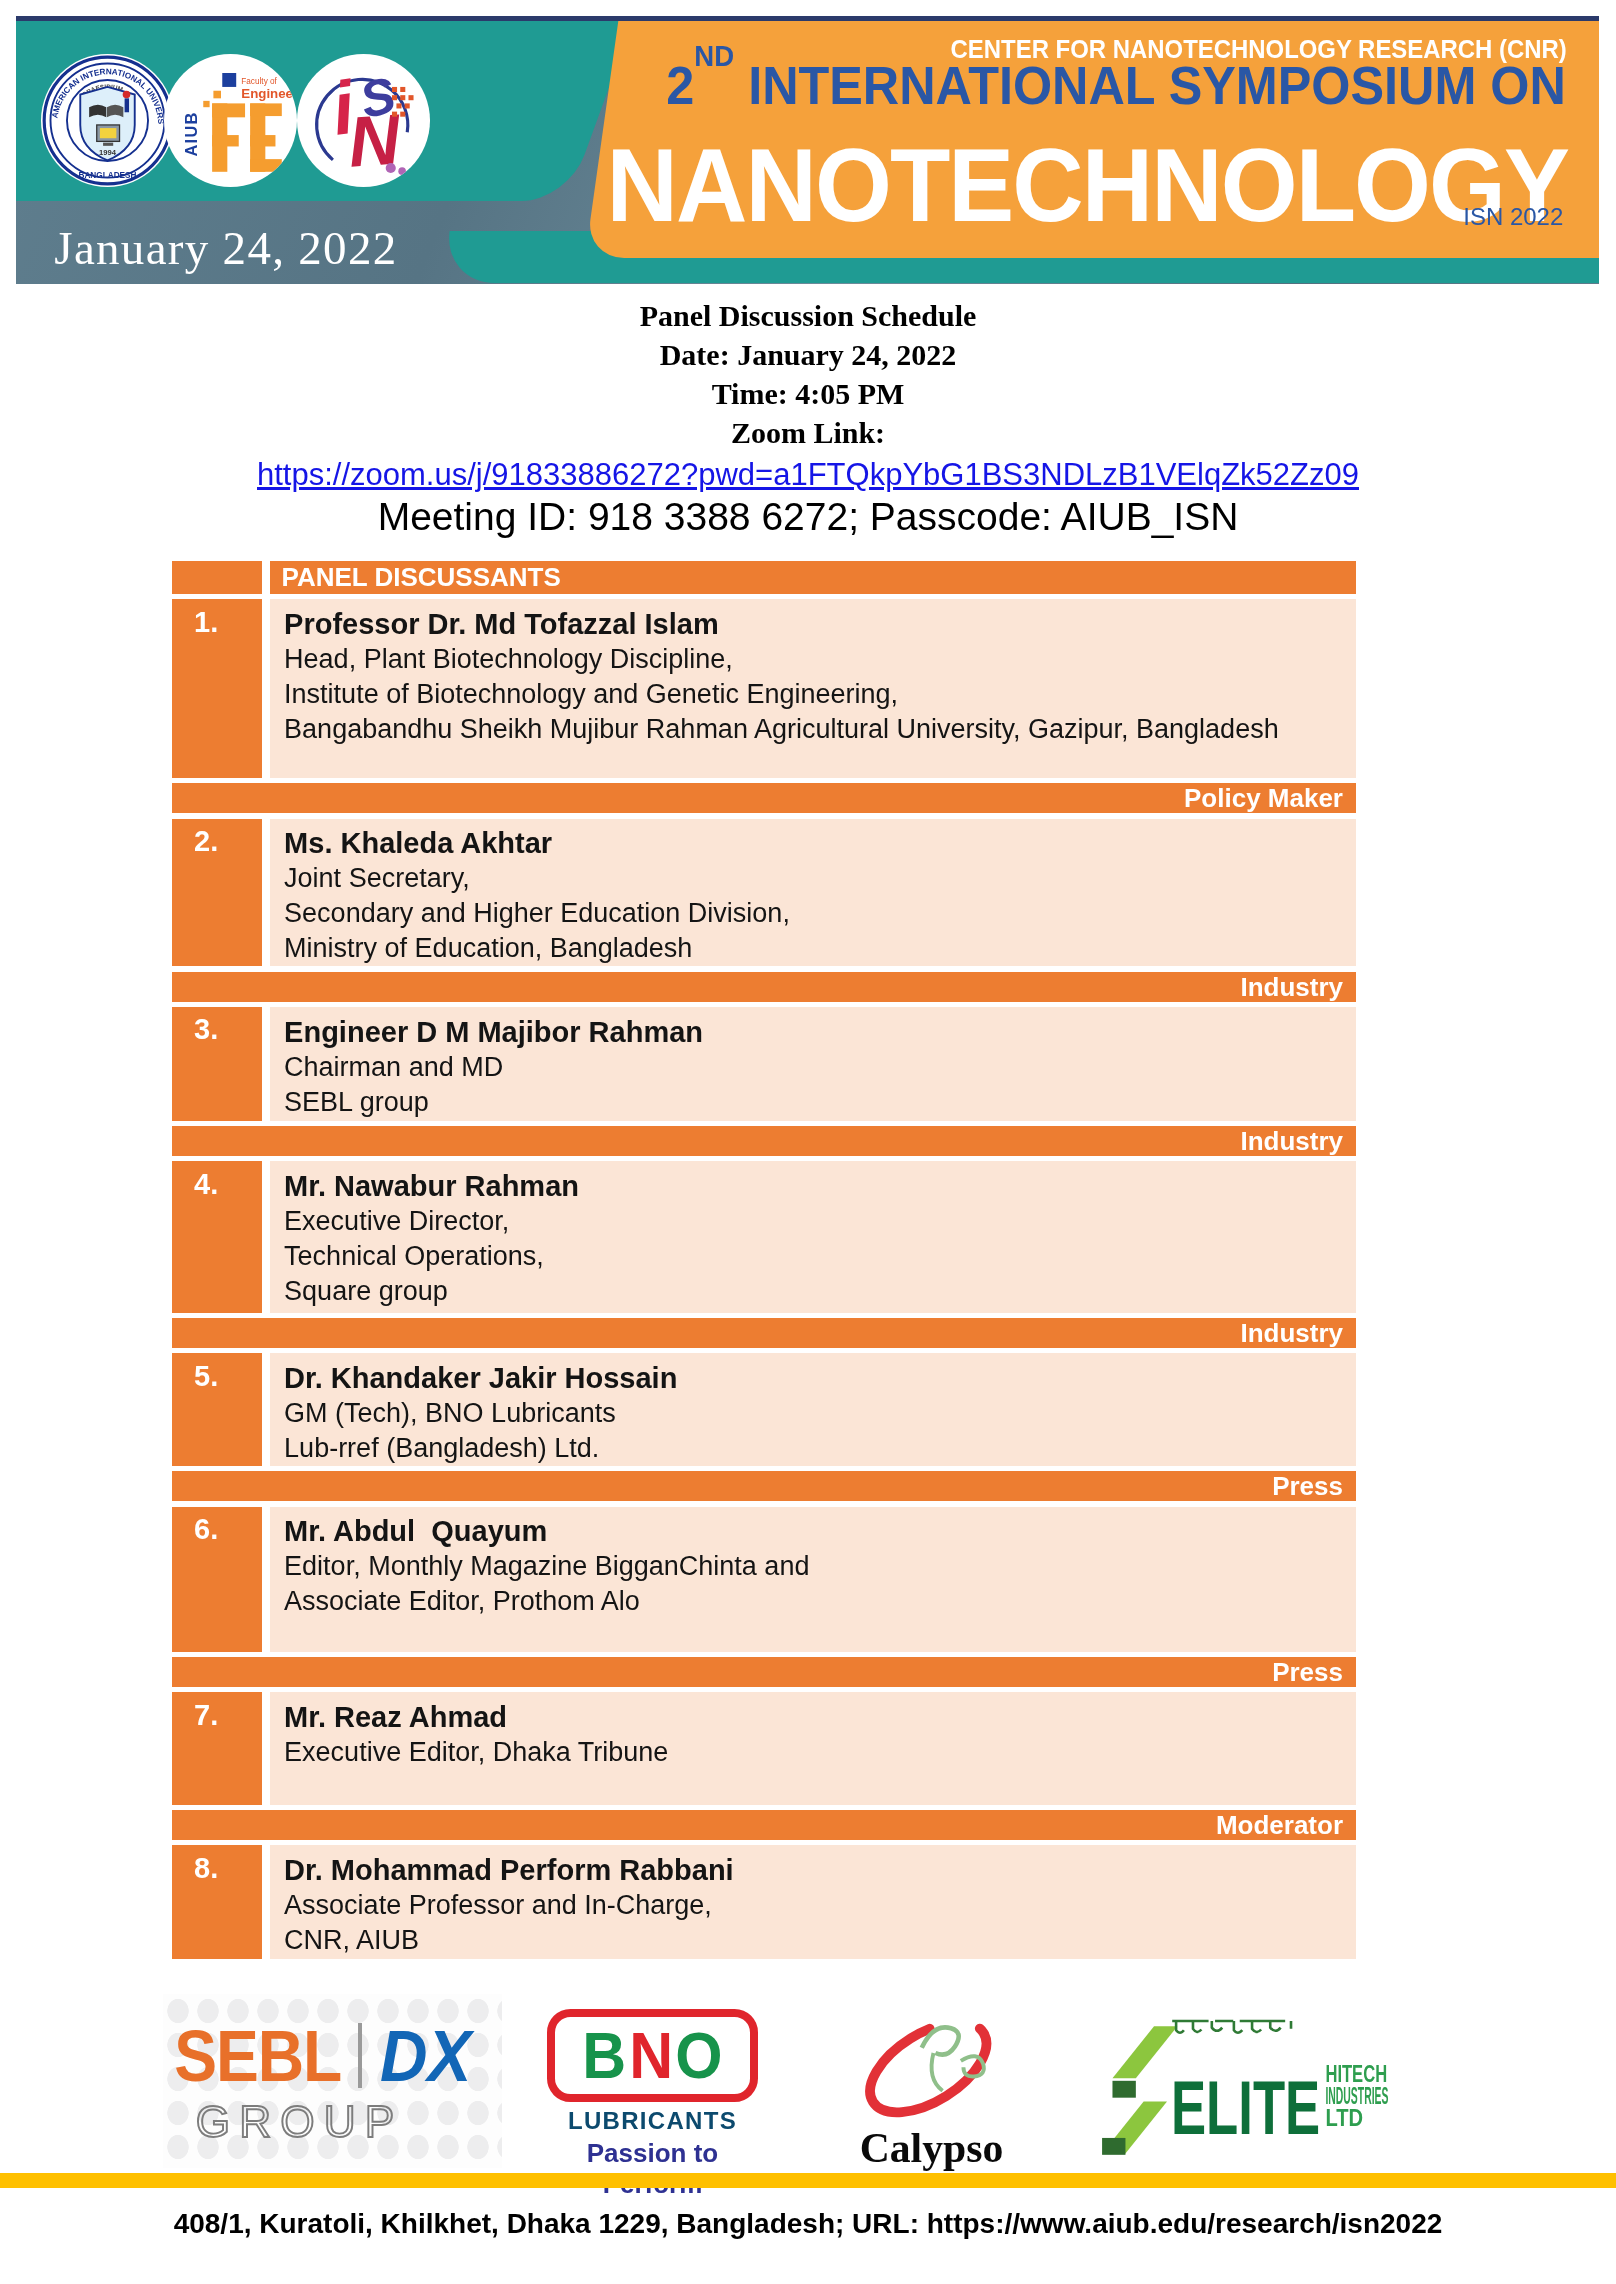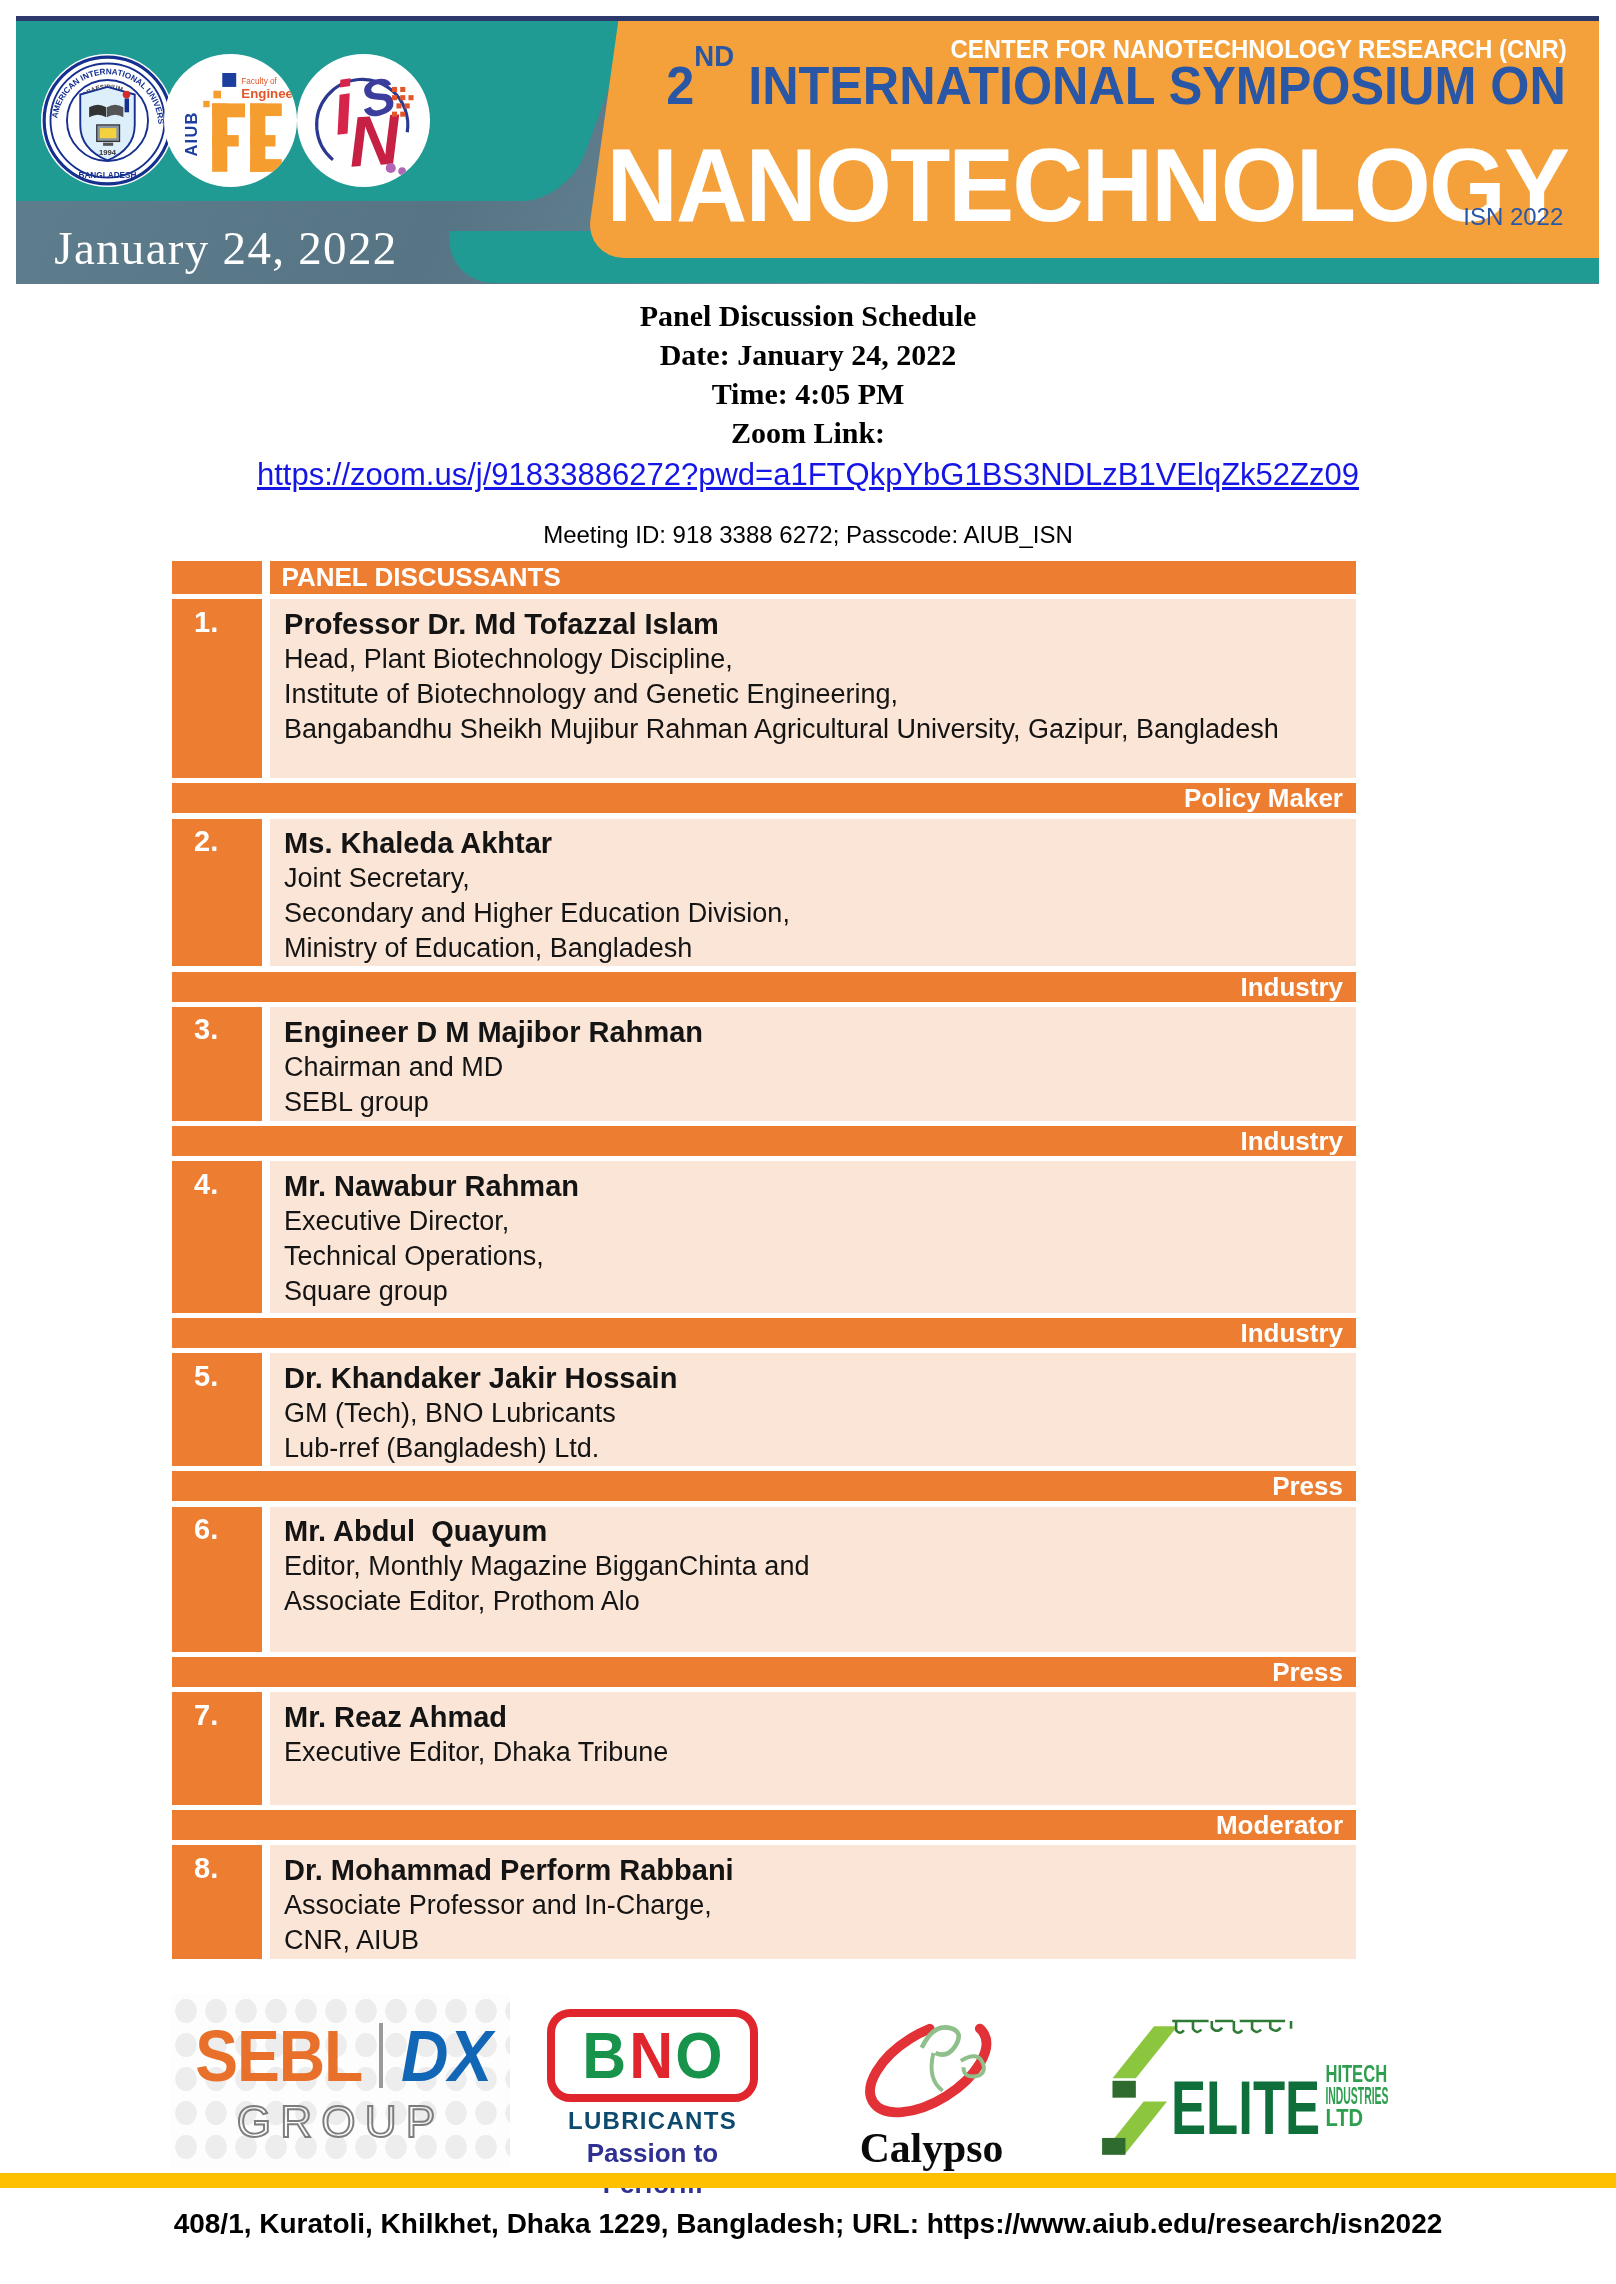--- a/index.html
+++ b/index.html
@@ -30,43 +30,43 @@
     letter-spacing:-2px;transform:scaleX(.95);transform-origin:right;white-space:nowrap;}
   .isn-label{position:absolute;top:187px;right:36px;z-index:5;color:var(--banner-blue,#2a57a5);font-weight:400;font-size:24px;}
   .banner-date{position:absolute;left:38px;bottom:9px;z-index:5;color:#fff;font-family:"Liberation Serif",serif;
     font-size:47px;letter-spacing:1.3px;}
 
   
   .sched{position:absolute;top:296px;left:0;width:100%;text-align:center;color:#000;}
   .sched .hline{font-size:30px;font-weight:700;line-height:39px;font-family:Liberation Serif, serif;}
   .zoom-url{display:block;margin-top:2.6px;font-size:31px;line-height:40px;font-weight:400;
     color:var(--link-blue,#1515e6);text-decoration:underline;}
-  .meeting-line{margin-top:26px;font-size:24px;font-weight:400;}
+  .meeting-line{font-size:39px;font-weight:400;}
 
   
   .panel-table{position:absolute;top:561px;left:172px;width:1184px;}
   .thead-row{display:flex;margin-bottom:5.2px;}
   .thead-row .numcell{width:90px;background:var(--table-orange,#ed7d31);margin-right:7.8px;}
   .thead-row .hcell{flex:1;background:var(--table-orange,#ed7d31);color:#fff;font-weight:700;font-size:26px;
     line-height:33px;height:33px;padding-left:11.7px;}
   .catrow{background:var(--table-orange,#ed7d31);color:#fff;font-weight:700;font-size:26px;text-align:right;
     height:30px;line-height:30px;padding-right:13px;margin-bottom:5.2px;}
   .drow{display:flex;margin-bottom:5.2px;}
   .drow .numcell{width:90px;background:var(--table-orange,#ed7d31);color:#fff;font-weight:700;font-size:29px;
     padding:6.5px 0 0 22px;box-sizing:border-box;margin-right:7.8px;}
   .drow .ccell{flex:1;background:var(--row-peach,#fbe5d6);padding:7.8px 15.6px 0 14.3px;box-sizing:border-box;color:#141414;}
   .ccell .dname{font-size:29px;font-weight:700;line-height:35px;white-space:pre-wrap;}
   .ccell .dline{font-size:27px;font-weight:400;line-height:35px;}
 
   
   .sponsor{position:absolute;}
-  .sp-sebl{left:171px;top:1994px;width:339px;height:174px;
+  .sp-sebl{left:163px;top:1994px;width:339px;height:174px;
     background-color:#fdfdfd;
     background-image:radial-gradient(#ededee 10.4px,transparent 11px);background-size:30px 34px;
-    display:flex;flex-direction:column;align-items:center;justify-content:center;}
+    display:flex;flex-direction:column;align-items:flex-start;justify-content:center;}
   .sebl-row{display:flex;align-items:center;}
   .sebl-word{color:#e8702a;font-size:73px;font-weight:700;letter-spacing:-1.3px;transform:scaleX(.88);}
   .sebl-pipe{width:3.9px;height:65px;background:#9a9a9a;margin:0 13px 0 5.2px;}
   .dx-word{color:#1266b6;font-size:73px;font-weight:700;font-style:italic;transform:scaleX(.9);}
   .sp-bno{left:540px;top:2009px;width:225px;text-align:center;}
   .bno-box{margin:0 auto;width:195px;height:77px;border:8.5px solid #e0252c;border-radius:23.4px;background:#fff;
     display:flex;align-items:center;justify-content:center;}
   .bno-box span{font-size:64px;font-weight:700;line-height:1;transform:scaleX(.95);}
   .bno-b,.bno-o{color:#17934b;} .bno-n{color:#e0252c;}
   .bno-l1{margin-top:5.2px;color:#0c4a6e;font-size:24px;font-weight:700;letter-spacing:1.3px;}

